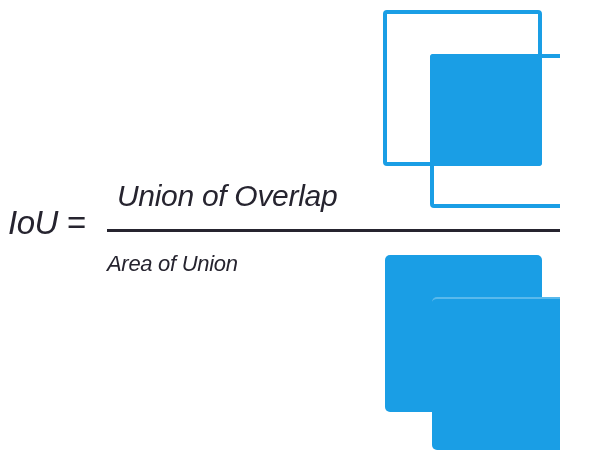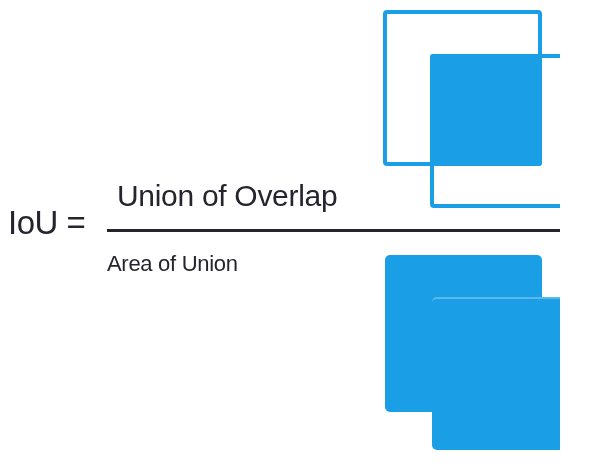--- a/index.html
+++ b/index.html
@@ -12,20 +12,21 @@
   html, body {
     background: var(--background);
     font-family: "Liberation Sans", sans-serif;
   }
   .canvas {
     position: relative;
     width: 560px;
     height: 468px;
     background: var(--background);
     overflow: hidden;
+    font-style: italic;
   }
   
   .iou-lhs {
     position: absolute;
     left: 8px;
     top: 204px;
     font-size: 33px;
     letter-spacing: -0.5px;
     color: var(--text-color);
     white-space: pre;

